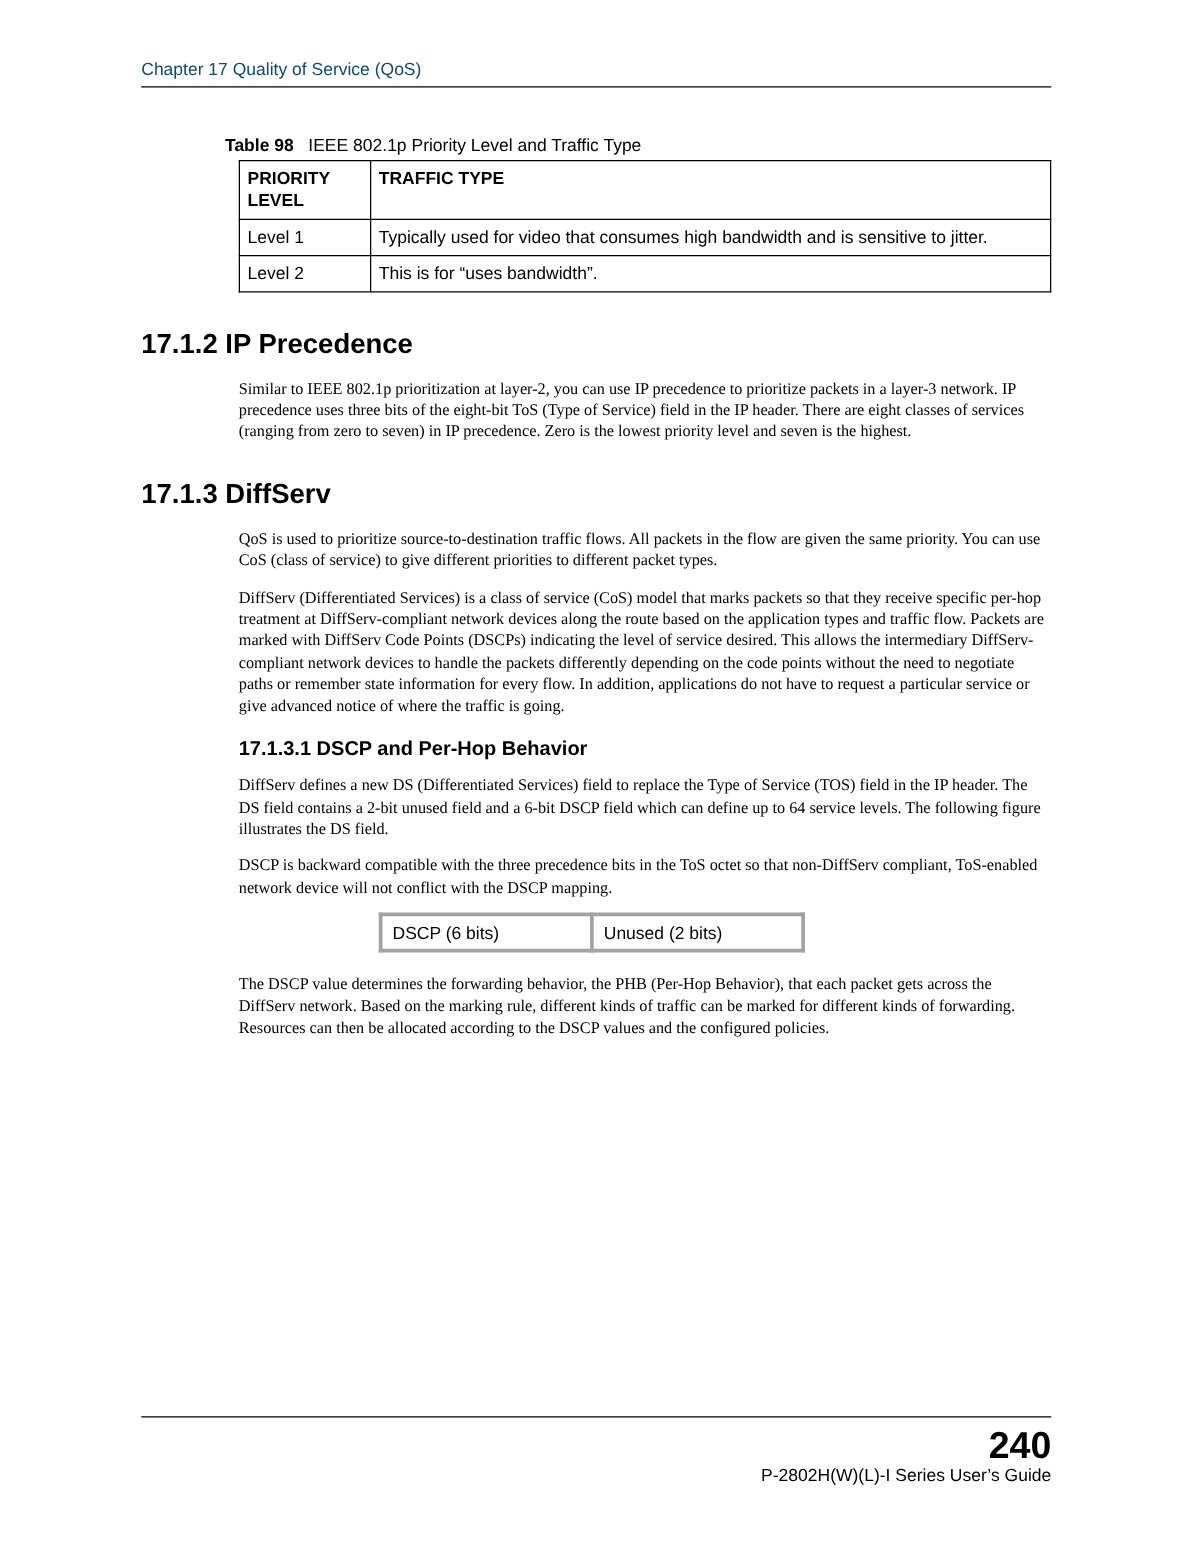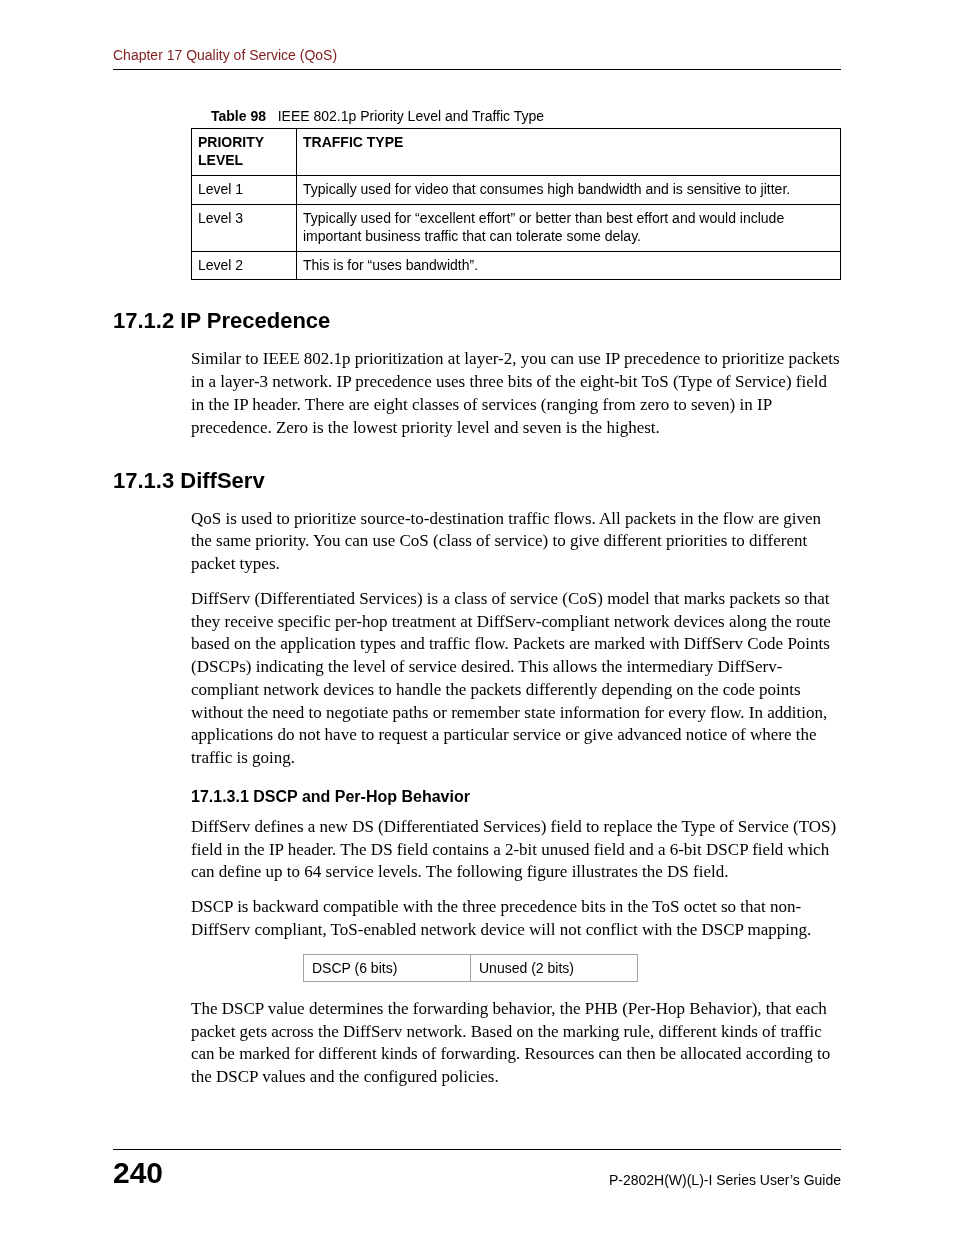--- a/index.html
+++ b/index.html
@@ -16,31 +16,31 @@
   .page {
     position: absolute;
     left: 113px;
     right: 113px;
     top: 47px;
     bottom: 47px;
   }
   .running-head {
     font-family: Arial, Helvetica, sans-serif;
     font-size: 14px;
-    color: #7f1d1d;
+    color: #0c4a6e;
     padding-bottom: 6px;
     border-bottom: 1.5px solid #000;
   }
   .content {
     margin-top: 38px;
   }
   .caption {
     font-family: Arial, Helvetica, sans-serif;
     font-size: 14px;
-    margin-left: 98px;
+    margin-left: 67px;
     margin-bottom: 4px;
   }
   .caption .lbl { font-weight: bold; }
 
   table.tbl {
     margin-left: 78px;
     width: calc(100% - 78px);
     border-collapse: collapse;
     font-family: Arial, Helvetica, sans-serif;
     font-size: 14px;
@@ -63,43 +63,44 @@
     margin: 28px 0 14px 0;
   }
   h3.subsec {
     font-family: Arial, Helvetica, sans-serif;
     font-weight: bold;
     font-size: 16px;
     margin: 18px 0 10px 78px;
   }
   p.body {
     margin: 0 0 12px 78px;
-    font-size: 17px;
+    font-size: 13px;
     line-height: 1.34;
   }
 
   table.ds {
     border-collapse: collapse;
     font-family: Arial, Helvetica, sans-serif;
     font-size: 14px;
     margin: 6px 0 16px 190px;
   }
   table.ds td {
-    border: 1px solid #a3a3a3;
+    border: 3px solid #a3a3a3;
     padding: 5px 8px;
   }
 
   .footer {
     position: absolute;
     left: 0; right: 0; bottom: 0;
     border-top: 1.5px solid #000;
     padding-top: 8px;
     display: flex;
     justify-content: space-between;
     align-items: flex-end;
+    flex-direction: column;
   }
   .page-num {
     font-family: Arial, Helvetica, sans-serif;
     font-weight: bold;
     font-size: 30px;
     line-height: 1;
   }
   .guide-name {
     font-family: Arial, Helvetica, sans-serif;
     font-size: 14px;
@@ -121,24 +122,20 @@
       <thead>
         <tr>
           <th class="col1">PRIORITY LEVEL</th>
           <th>TRAFFIC TYPE</th>
         </tr>
       </thead>
       <tbody>
         <tr>
           <td class="col1">Level 1</td>
           <td>Typically used for video that consumes high bandwidth and is sensitive to jitter.</td>
-        </tr>
-        <tr>
-          <td class="col1">Level 3</td>
-          <td>Typically used for “excellent effort” or better than best effort and would include important business traffic that can tolerate some delay.</td>
         </tr>
         <tr>
           <td class="col1">Level 2</td>
           <td>This is for “uses bandwidth”.</td>
         </tr>
       </tbody>
     </table>
 
     <h2 class="sec">17.1.2  IP Precedence</h2>
     <p class="body">Similar to IEEE 802.1p prioritization at layer-2, you can use IP precedence to prioritize packets in a layer-3 network. IP precedence uses three bits of the eight-bit ToS (Type of Service) field in the IP header. There are eight classes of services (ranging from zero to seven) in IP precedence. Zero is the lowest priority level and seven is the highest.</p>

